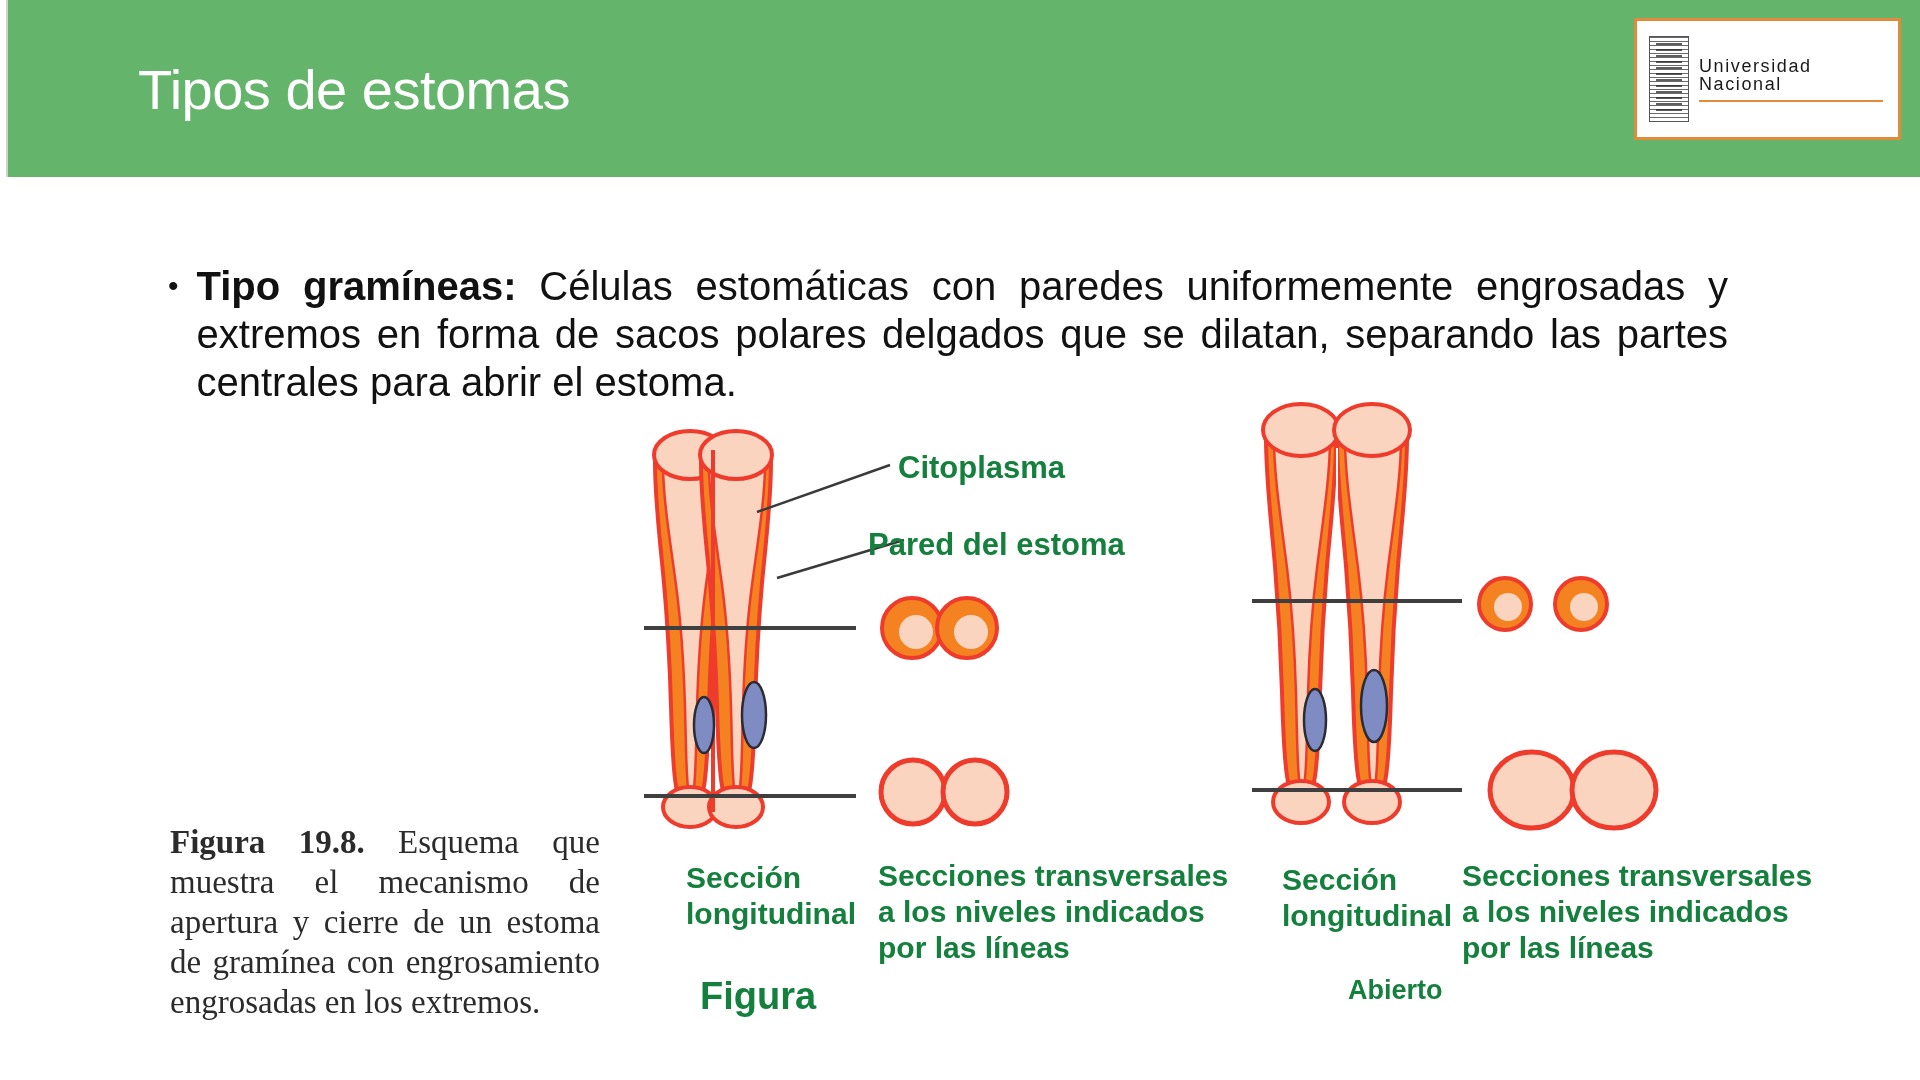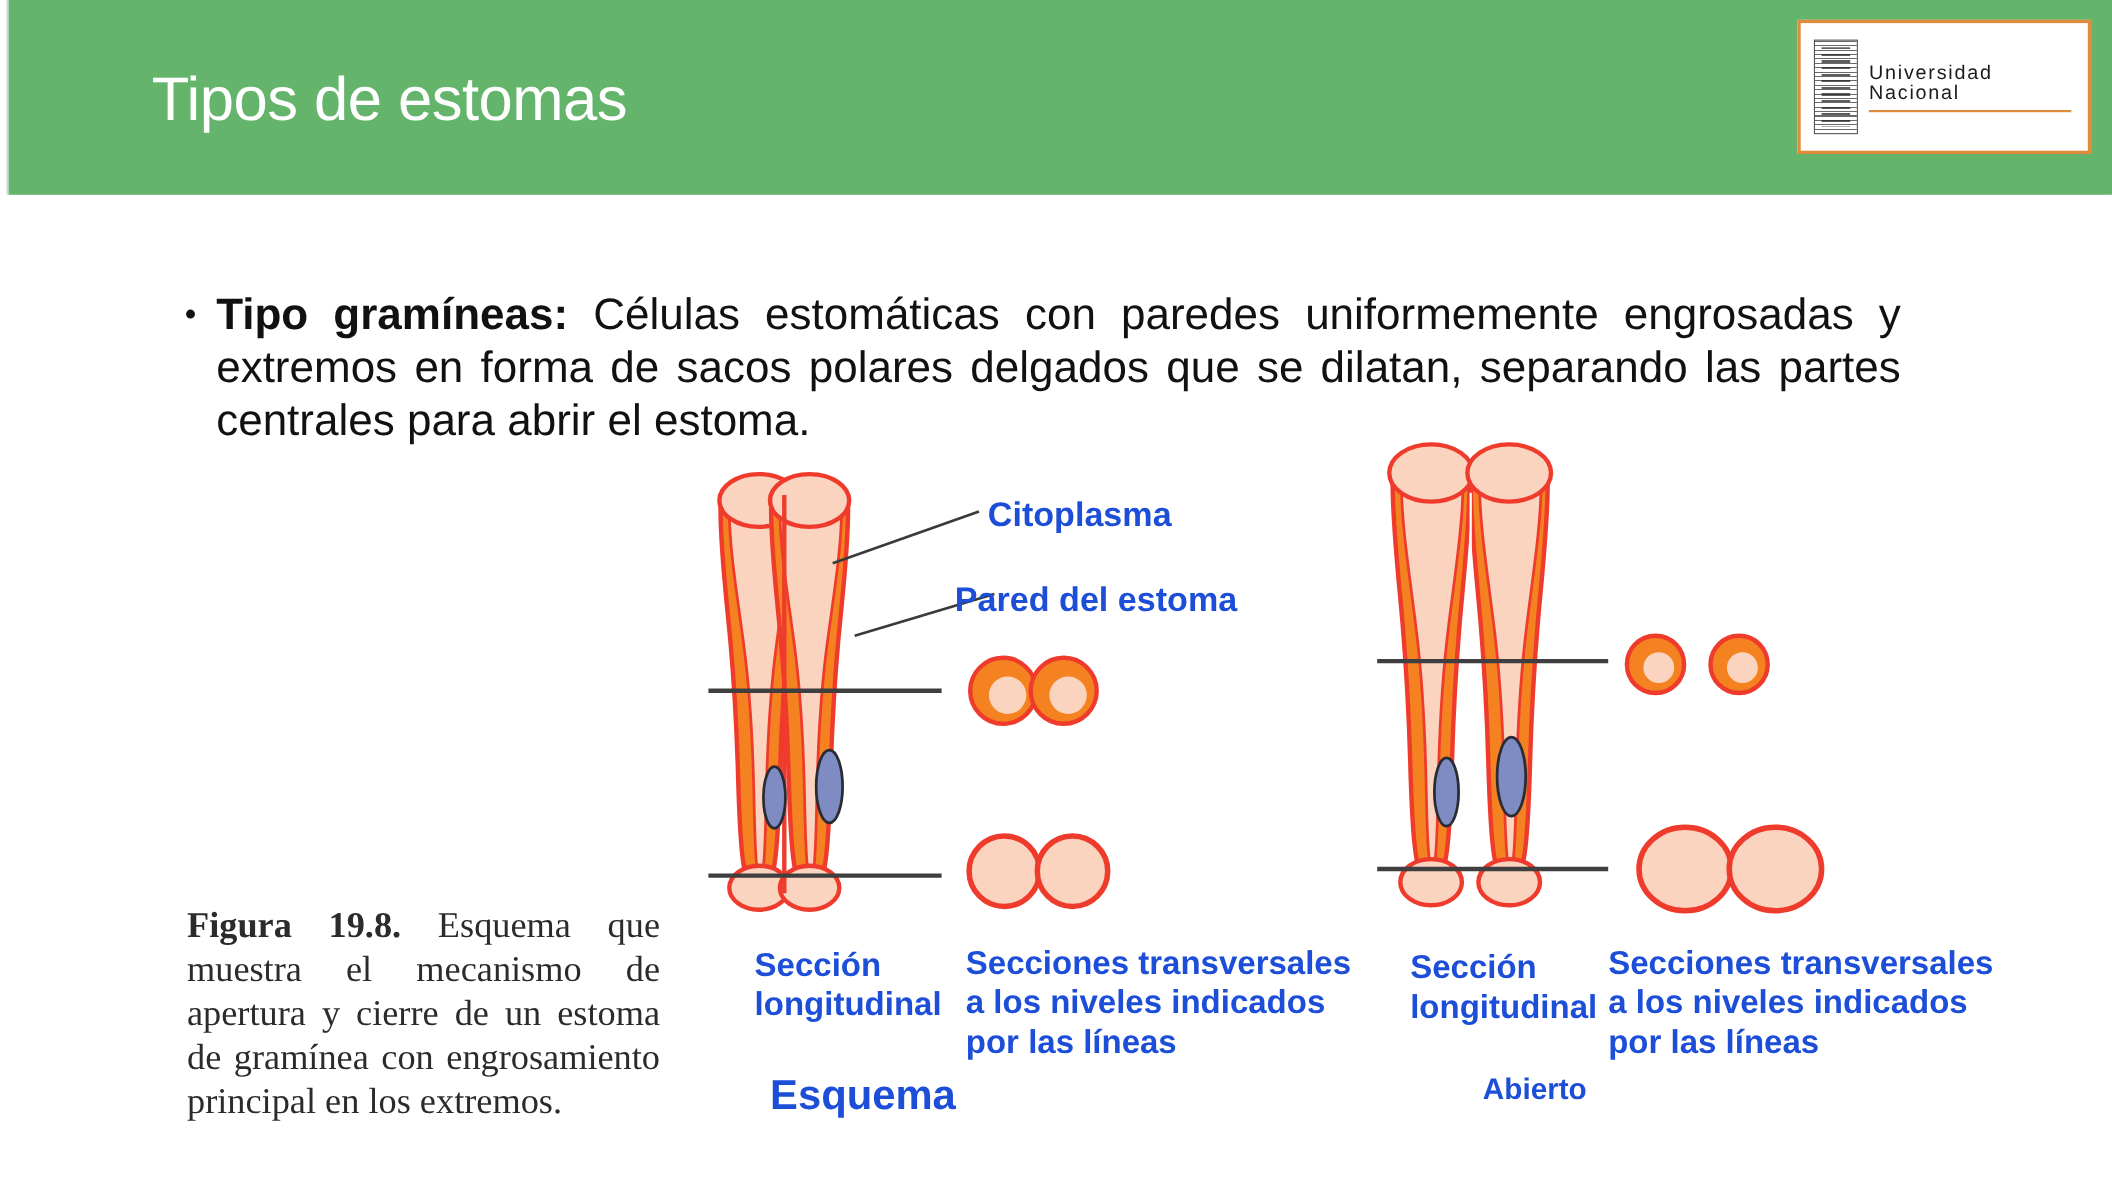--- a/index.html
+++ b/index.html
@@ -138,21 +138,21 @@
     left: 0;
     top: 0;
     width: 1920px;
     height: 1080px;
     pointer-events: none;
   }
 
   
   .diagram-label {
     position: absolute;
-    color: #1d4ed8;
+    color: #15803d;
     font-family: "Liberation Sans", sans-serif;
     font-weight: bold;
     white-space: pre-line;
   }
   #label-citoplasma { left: 898px; top: 450px; font-size: 31px; }
   #label-pared      { left: 868px; top: 527px; font-size: 31px; text-align: center; }
 
   #label-seccion-left   { left: 686px; top: 860px; font-size: 30px; line-height: 36px; }
   #label-transv-left    { left: 878px; top: 858px; font-size: 30px; line-height: 36px; }
   #label-cerrado        { left: 700px; top: 975px; font-size: 38px; }
@@ -175,21 +175,21 @@
   </div>
 </div>
 
 <div id="bullet-block">
   <div id="bullet-row">
     <span id="bullet-dot">•</span>
     <span id="bullet-text"><b>Tipo gramíneas:</b><span> Células estomáticas con paredes uniformemente engrosadas y extremos en forma de sacos polares delgados que se dilatan, separando las partes centrales para abrir el estoma.</span></span>
   </div>
 </div>
 
-<div id="figure-caption"><b>Figura 19.8.</b><span>  Esquema que muestra el mecanismo de apertura y cierre de un estoma de gramínea con engrosamiento principal en los extremos.</span></div>
+<div id="figure-caption"><b>Figura 19.8.</b><span>  Esquema que muestra el mecanismo de apertura y cierre de un estoma de gramínea con engrosamiento engrosadas en los extremos.</span></div>
 
 <svg id="diagram" viewBox="0 0 1920 1080" xmlns="http://www.w3.org/2000/svg">
 
   <g>
 
     <path d="M679,437
              C 663,437 655,448 655,463
              C 655,500 660,540 664,583
              C 668,628 670,670 671,706
              C 672,742 673,768 676,786
@@ -345,20 +345,20 @@
 </svg>
 
 <div class="diagram-label" id="label-citoplasma">Citoplasma</div>
 <div class="diagram-label" id="label-pared">Pared del estoma</div>
 
 <div class="diagram-label" id="label-seccion-left">Sección
 longitudinal</div>
 <div class="diagram-label" id="label-transv-left">Secciones transversales
 a los niveles indicados
 por las líneas</div>
-<div class="diagram-label" id="label-cerrado">Esquema</div>
+<div class="diagram-label" id="label-cerrado">Figura</div>
 
 <div class="diagram-label" id="label-seccion-right">Sección
 longitudinal</div>
 <div class="diagram-label" id="label-transv-right">Secciones transversales
 a los niveles indicados
 por las líneas</div>
 <div class="diagram-label" id="label-abierto">Abierto</div>
 
 </body></html>

